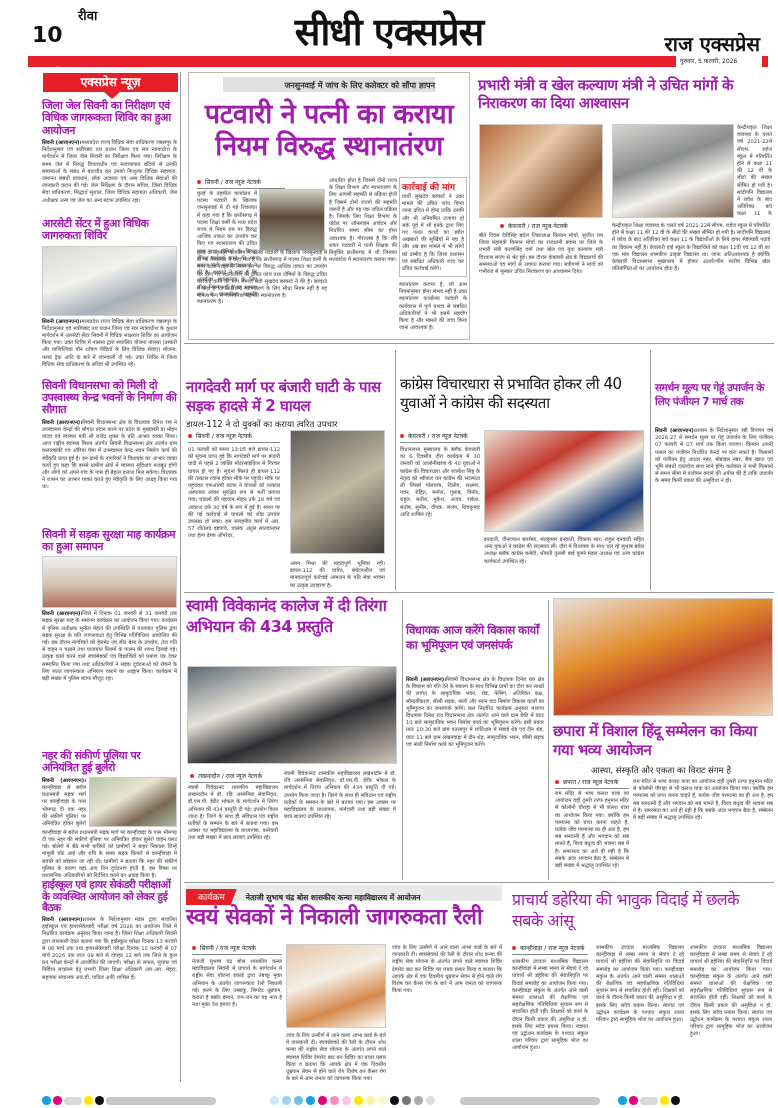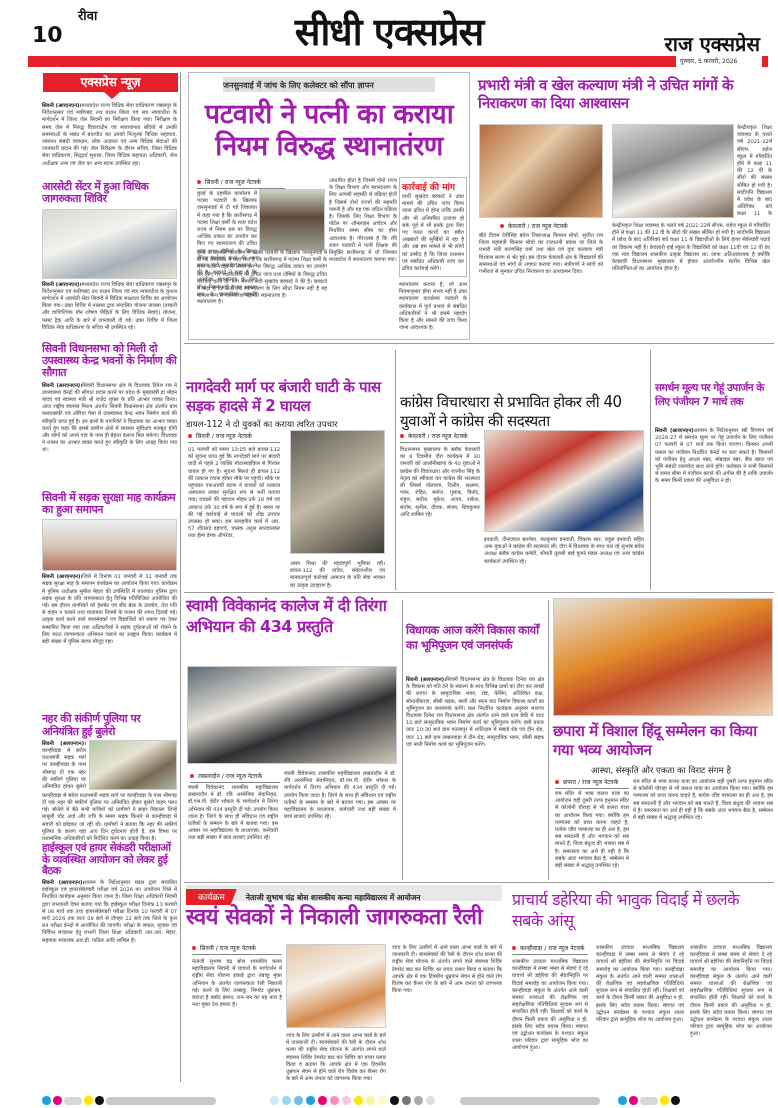--- a/index.html
+++ b/index.html
@@ -34,20 +34,21 @@
 <div class="abs red" style="left:416px;top:56px;width:260px;height:11px;"></div>
 <div class="abs" style="left:680px;top:57px;font-size:6px;color:#222;">गुरुवार, 5 फरवरी, 2026</div>
 <div class="abs red" style="left:762px;top:56px;width:6px;height:11px;"></div>
 
 <div class="abs red" style="left:43px;top:73px;width:135px;height:19px;color:#fff;font-weight:bold;font-size:12px;text-align:center;line-height:19px;">
   <span>एक्सप्रेस न्यूज़</span>
 </div>
 <div class="abs" style="left:104px;top:92px;width:0;height:0;border-left:8px solid transparent;border-right:8px solid transparent;border-top:7px solid #e5202b;"></div>
 
 <div class="abs" style="left:42px;top:100px;width:135px;">
+  <div class="hl" style="font-size:11px;">जिला जेल सिवनी का निरीक्षण एवं विधिक जागरूकता शिविर का हुआ आयोजन</div>
   <div class="txt fill" style="height:76px;margin-top:2px;"><b>सिवनी (आरएनएन)।</b><span>मध्यप्रदेश राज्य विधिक सेवा प्राधिकरण जबलपुर के निर्देशानुसार एवं सत्रीपबंद तथ प्रधान जिला एवं सत्र न्यायाधीश के मार्गदर्शन में जिला जेल सिवनी का निरीक्षण किया गया। निरीक्षण के समय जेल में निरुद्ध विचाराधीन एवं सजायाफ्ता बंदियों से उनकी समस्याओं के संबंध में बातचीत कर उनको निःशुल्क विधिक सहायता, जमानत संबंधी प्रावधान, लोक अदालत एवं अन्य विधिक सेवाओं की जानकारी प्रदान की गई। जेल निरीक्षण के दौरान सचिव, जिला विधिक सेवा प्राधिकरण, सिद्धार्थ सुशाल, जिला विधिक सहायता अधिकारी, जेल अधीक्षक अन्य एवं जेल का अन्य स्टाफ उपस्थित रहा।</span></div>
   <div class="hl" style="font-size:11px;margin-top:3px;">आरसेटी सेंटर में हुआ विधिक जागरुकता शिविर</div>
   <div class="photo cool" style="height:70px;margin-top:3px;"></div>
   <div class="txt fill" style="height:58px;margin-top:2px;"><b>सिवनी (आरएनएन)।</b><span>मध्यप्रदेश राज्य विधिक सेवा प्राधिकरण जबलपुर के निर्देशानुसार एवं सत्रीपबंद तथ प्रधान जिला एवं सत्र न्यायाधीश के कुशल मार्गदर्शन में आरसेटी सेंटर सिवनी में विधिक साक्षरता शिविर का आयोजन किया गया। उक्त शिविर में नालसा द्वारा संचालित योजना नालसा (तस्करी और वाणिज्यिक यौन शोषण पीड़ितों के लिए विधिक सेवाएं) योजना, फास्ट ट्रैक आदि के बारे में जानकारी दी गई। उक्त शिविर में जिला विधिक सेवा प्राधिकरण के सचिव भी उपस्थित रहे।</span></div>
   <div class="hl" style="font-size:11px;margin-top:4px;">सिवनी विधानसभा को मिली दो उपस्वास्थ्य केन्द्र भवनों के निर्माण की सौगात</div>
   <div class="txt fill" style="height:108px;margin-top:2px;"><b>सिवनी (आरएनएन)।</b><span>सिवनी विधानसभा क्षेत्र के विधायक दिनेश राय ने उपस्वास्थ्य केन्द्रों की सौगात प्रदान करने पर प्रदेश के मुख्यमंत्री डा मोहन यादव एवं स्वास्थ्य मंत्री श्री राजेंद्र शुक्ल के प्रति आभार व्यक्त किया। आज राष्ट्रीय स्वास्थ्य मिशन अंतर्गत सिवनी विधानसभा क्षेत्र अंतर्गत ग्राम कलारबांकी एवं ऑरिया पैसा में उपस्वास्थ्य केन्द्र भवन निर्माण कार्य की स्वीकृति प्राप्त हुई है। इन ग्रामों के नागरिकों ने विधायक का आभार व्यक्त करते हुए कहा कि इससे ग्रामीण क्षेत्रों में स्वास्थ्य सुविधाएं मजबूत होंगी और लोगों को अपने गांव के पास ही बेहतर इलाज मिल सकेगा। विधायक ने शासन का आभार व्यक्त करते हुए स्वीकृति के लिए आग्रह किया गया था।</span></div>
   <div class="hl" style="font-size:11px;margin-top:2px;">सिवनी में सड़क सुरक्षा माह कार्यक्रम का हुआ समापन</div>
   <div class="photo warm" style="height:52px;margin-top:3px;background:linear-gradient(180deg,#eef0f4,#d4c3b0 55%,#b06f5d);"></div>
   <div class="txt fill" style="height:130px;margin-top:2px;"><b>सिवनी (आरएनएन)।</b><span>जिले में दिनांक 01 जनवरी से 31 जनवरी तक सड़क सुरक्षा माह के समापन कार्यक्रम का आयोजन किया गया। कार्यक्रम में पुलिस अधीक्षक सुनील मेहता की उपस्थिति में यातायात पुलिस द्वारा सड़क सुरक्षा के प्रति जागरूकता हेतु विभिन्न गतिविधियां आयोजित की गईं। इस दौरान नागरिकों को हेलमेट एवं सीट बेल्ट के उपयोग, तेज गति से वाहन न चलाने तथा यातायात नियमों के पालन की शपथ दिलाई गई। उत्कृष्ट कार्य करने वाले स्वयंसेवकों एवं विद्यार्थियों को प्रमाण पत्र देकर सम्मानित किया गया तथा अधिकारियों ने सड़क दुर्घटनाओं को रोकने के लिए सतत जागरूकता अभियान चलाने का आह्वान किया। कार्यक्रम में बड़ी संख्या में पुलिस स्टाफ मौजूद रहा।</span></div>
   <div class="hl" style="font-size:11px;margin-top:10px;">नहर की संकीर्ण पुलिया पर अनियंत्रित हुई बुलेरो</div>
@@ -55,21 +56,21 @@
     <div class="txt fill" style="width:44px;height:50px;"><b>सिवनी (आरएनएन)।</b><span>कान्हीवाड़ा से बरोल प्रधानमंत्री सड़क मार्ग पर कान्हीवाड़ा के पास भीमगढ़ दी एक नहर की संकीर्ण पुलिया पर अनियंत्रित होकर बुलेरो वाहन पलट गई। बोलेरो में बैठे सभी यात्रियों को ग्रामीणों ने बाहर निकाला जिन्हें मामूली चोट आई और रात्रि के समय सड़क किनारे से कान्हीवाड़ा में सवारी को छोड़कर जा रही थी। ग्रामीणों ने बताया कि नहर की संकीर्ण पुलिया के कारण यहां आए दिन दुर्घटनाएं होती हैं, इस विषय पर प्रशासनिक अधिकारियों को निर्देशित करने का आग्रह किया है।</span></div>
     <div class="photo green" style="width:88px;height:50px;"></div>
   </div>
   <div class="txt fill" style="height:50px;margin-top:2px;">कान्हीवाड़ा से बरोल प्रधानमंत्री सड़क मार्ग पर कान्हीवाड़ा के पास भीमगढ़ दी एक नहर की संकीर्ण पुलिया पर अनियंत्रित होकर बुलेरो वाहन पलट गई। बोलेरो में बैठे सभी यात्रियों को ग्रामीणों ने बाहर निकाला जिन्हें मामूली चोट आई और रात्रि के समय सड़क किनारे से कान्हीवाड़ा में सवारी को छोड़कर जा रही थी। ग्रामीणों ने बताया कि नहर की संकीर्ण पुलिया के कारण यहां आए दिन दुर्घटनाएं होती हैं, इस विषय पर प्रशासनिक अधिकारियों को निर्देशित करने का आग्रह किया है।</div>
   <div class="hl" style="font-size:10.5px;">हाईस्कूल एवं हायर सेकंडरी परीक्षाओं के व्यवस्थित आयोजन को लेकर हुई बैठक</div>
   <div class="txt fill" style="height:72px;margin-top:2px;"><b>सिवनी (आरएनएन)।</b><span>शासन के निर्देशानुसार मंडल द्वारा संचालित हाईस्कूल एवं हायरसेकेण्डरी परीक्षा वर्ष 2026 का आयोजन जिले में निर्धारित कार्यक्रम अनुसार किया जाना है। जिला शिक्षा अधिकारी सिवनी द्वारा जानकारी देकर बताया गया कि हाईस्कूल परीक्षा दिनांक 13 फरवरी से 06 मार्च तक तथा हायरसेकेण्डरी परीक्षा दिनांक 10 फरवरी से 07 मार्च 2026 तक प्रातः 09 बजे से दोपहर 12 बजे तक जिले के कुल 84 परीक्षा केन्द्रों में आयोजित की जाएगी। परीक्षा के सफल, सुचारू एवं निर्विघ्न संचालन हेतु प्रभारी जिला शिक्षा अधिकारी आर.आर. मेहरा, सहायक संचालक आर.डी. पाटिल आदि शामिल हैं।</span></div>
 </div>
 <div class="vline" style="left:180px;top:72px;height:1010px;"></div>
 
 <div class="abs" style="left:188px;top:72px;width:282px;height:268px;border:1px solid #bbb;">
-  <div style="margin:4px 34px 0;background:#e0e0e0;text-align:left;font-size:8px;font-weight:bold;color:#333;padding:2px 0;">
+  <div style="margin:4px 34px 0;background:#e0e0e0;text-align:right;font-size:8px;font-weight:bold;color:#333;padding:2px 0;">
     <span>जनसुनवाई में जांच के लिए कलेक्टर को सौंपा ज्ञापन</span>
   </div>
   <div class="hl" style="font-size:27px;text-align:center;margin-top:6px;line-height:1.2;padding:0 6px;">पटवारी ने पत्नी का कराया नियम विरुद्ध स्थानातंरण</div>
   <div class="abs byline" style="left:8px;top:105px;width:88px;"><span class="dot"></span><span>सिवनी / राज न्यूज नेटवर्क</span></div>
   <div class="abs txt fill" style="left:8px;top:117px;width:60px;height:140px;">कुरई के तहसील कार्यालय में पदस्थ पटवारी के खिलाफ जनसुनवाई में दी गई शिकायत में कहा गया है कि छत्तीसगढ़ में पदस्थ शिक्षा कर्मी के मध्य प्रदेश राज्य में नियम इस पर विरुद्ध आर्थिक ताकत का उपयोग कर किए गए स्थानांतरण की उचित जांच तथा दोषियों के विरुद्ध उचित कार्रवाई करने की मांग समाज सेवी सुखदेव बरकाटे ने की है। बरकाटे ने कहा है कि अंतर्राज्य स्थानांतरण के लिए सीधा नियम नहीं है यह मामला रूप से पारस्परिक सहमति स्थानांतरण है।</div>
   <div class="abs photo dark" style="left:70px;top:116px;width:66px;height:62px;background:linear-gradient(180deg,#cfd3c4,#5e4a3c 45%,#9d9f90);"></div>
   <div class="abs txt fill" style="left:8px;top:176px;width:130px;height:82px;">कुरई के तहसील कार्यालय में पदस्थ पटवारी के खिलाफ जनसुनवाई में दी गई शिकायत में कहा गया है कि छत्तीसगढ़ में पदस्थ शिक्षा कर्मी के मध्य प्रदेश राज्य में नियम इस पर विरुद्ध आर्थिक ताकत का उपयोग कर किए गए स्थानांतरण की उचित जांच तथा दोषियों के विरुद्ध उचित कार्रवाई करने की मांग समाज सेवी सुखदेव बरकाटे ने की है। बरकाटे ने कहा है कि अंतर्राज्य स्थानांतरण के लिए सीधा नियम नहीं है यह मामला रूप से पारस्परिक सहमति स्थानांतरण है।</div>
   <div class="abs txt fill" style="left:140px;top:104px;width:68px;height:155px;">आधारित होता है जिसमें दोनों राज्य के शिक्षा विभाग और स्थानांतरण के लिए आपसी सहमति से प्रक्रिया होती है जिसमें दोनों राज्यों की सहमति जरूरी है और यह एक जटिल प्रक्रिया है। जिसके लिए शिक्षा विभाग के पोर्टल पर ऑनलाइन आवेदन और निर्धारित समय सीमा का होना आवश्यक है। गौरतलब है कि रवि शंकर पटवारी ने पत्नी शिक्षक की नियुक्ति छत्तीसगढ़ में थी जिसका मध्यप्रदेश में स्थानांतरण कराया गया।</div>
   <div class="abs" style="left:210px;top:104px;width:68px;height:100px;border:1px solid #bbb;padding:2px;">
     <div style="color:#e5202b;font-size:9px;font-weight:bold;">कार्रवाई की मांग</div>
@@ -88,21 +89,21 @@
 <div class="hline" style="left:184px;top:343px;width:590px;"></div>
 
 <div class="hl abs" style="left:186px;top:378px;width:200px;font-size:15px;line-height:1.25;">नागदेवरी मार्ग पर बंजारी घाटी के पास सड़क हादसे में 2 घायल</div>
 <div class="abs" style="left:186px;top:418px;width:210px;font-size:8.5px;color:#222;">डायल-112 ने दो युवकों का कराया त्वरित उपचार</div>
 <div class="abs byline" style="left:188px;top:432px;width:92px;"><span class="dot"></span><span>सिवनी / राज न्यूज नेटवर्क</span></div>
 <div class="abs txt fill" style="left:188px;top:446px;width:92px;height:140px;">01 फरवरी को समय 13:05 बजे डायल-112 को सूचना प्राप्त हुई कि नागदेवरी मार्ग पर बंजारी घाटी से पहले 2 व्यक्ति मोटरसाइकिल से गिरकर घायल हो गए हैं। सूचना मिलते ही डायल-112 की तत्काल रवाना होकर मौके पर पहुंची। मौके पर पहुंचकर एफआरवी स्टाफ ने घायलों को तत्काल अस्पताल लाकर सुरक्षित रूप से भर्ती कराया गया। घायलों की पहचान मोहन उर्फ 18 वर्ष एवं आकाश उर्फ 30 वर्ष के रूप में हुई है। समय पर की गई कार्रवाई से घायलों को शीघ्र उपचार उपलब्ध हो सका। इस सराहनीय कार्य में आर. 57 शीतलदे इड़पाचे, चालक अतुल सातवानकर तथा हेल्प डेस्क ऑपरेटर,</div>
 <div class="abs photo dark" style="left:290px;top:430px;width:95px;height:124px;"></div>
 <div class="abs txt fill" style="left:290px;top:560px;width:95px;height:30px;">अमन मिश्रा की महत्वपूर्ण भूमिका रही। डायल-112 की त्वरित, संवेदनशील एवं मानवतापूर्ण कार्रवाई आमजन के प्रति सेवा भावना का उत्कृष्ट उदाहरण है।</div>
 <div class="vline" style="left:395px;top:350px;height:240px;"></div>
 
-<div class="hl abs" style="left:400px;top:375px;width:248px;font-size:15px;font-weight:normal;color:#111;line-height:1.25;margin-top:18px;">कांग्रेस विचारधारा से प्रभावित होकर ली 40 युवाओं ने कांग्रेस की सदस्यता</div>
+<div class="hl abs" style="left:400px;top:375px;width:248px;font-size:15px;font-weight:normal;color:#111;line-height:1.25;">कांग्रेस विचारधारा से प्रभावित होकर ली 40 युवाओं ने कांग्रेस की सदस्यता</div>
 <div class="abs byline" style="left:400px;top:432px;width:80px;"><span class="dot"></span><span>केवलारी / राज न्यूज नेटवर्क</span></div>
 <div class="abs txt fill" style="left:400px;top:446px;width:80px;height:142px;">विधानसभा मुख्यालय के ब्लॉक केवलारी का 6 दिवसीय दौरा कार्यक्रम में 30 जनवरी को आलोनीखापा के 40 युवाओं ने कांग्रेस की विचारधारा और रजनीश सिंह के नेतृत्व को स्वीकार कर कांग्रेस की सदस्यता ली जिसमें पोलाराम, दिलीप, लक्ष्मण, पवन, रोहित, मनोज, गुलाब, विनोद, राहुल, सतीश, मुकेश, अजय, राकेश, संतोष, सुनील, दीपक, संजय, शिवकुमार आदि शामिल रहे।</div>
 <div class="abs photo warm" style="left:484px;top:430px;width:160px;height:102px;background:linear-gradient(150deg,#e9e0d2,#c23a2f 35%,#efe7dc 55%,#1f3f7a 80%,#d9cbb8);"></div>
 <div class="abs txt fill" style="left:484px;top:536px;width:160px;height:52px;">इनवाती, दीनदयाल बारमेया, संतकुमार इनवाती, विकास सार, राहुल इनवाती सहित अन्य युवाओं ने कांग्रेस की सदस्यता ली। दौरा में विधायक के साथ चल रहे सुभाष बघेल अध्यक्ष ब्लॉक कांग्रेस कमेटी, श्रीमती तुलसी बाई कुमरे मंडल अध्यक्ष एवं अन्य कांग्रेस कार्यकर्ता उपस्थित रहे।</div>
 <div class="vline" style="left:650px;top:350px;height:240px;"></div>
 
 <div class="hl abs" style="left:655px;top:380px;width:118px;font-size:10.5px;line-height:1.35;">समर्थन मूल्य पर गेहूं उपार्जन के लिए पंजीयन 7 मार्च तक</div>
 <div class="abs txt fill" style="left:655px;top:427px;width:118px;height:160px;"><b>सिवनी (आरएनएन)।</b><span>शासन के निर्देशानुसार रबी विपणन वर्ष 2026-27 में समर्थन मूल्य पर गेहूं उपार्जन के लिए पंजीयन 07 फरवरी से 07 मार्च तक किया जाएगा। किसान अपनी फसल का पंजीयन निर्धारित केन्द्रों पर करा सकते हैं। किसानों को पंजीयन हेतु आधार नंबर, मोबाइल नंबर, बैंक खाता एवं भूमि संबंधी दस्तावेज साथ लाने होंगे। कलेक्टर ने सभी किसानों से समय सीमा में पंजीयन कराने की अपील की है ताकि उपार्जन के समय किसी प्रकार की असुविधा न हो।</span></div>
 <div class="hline" style="left:184px;top:592px;width:590px;"></div>
 

